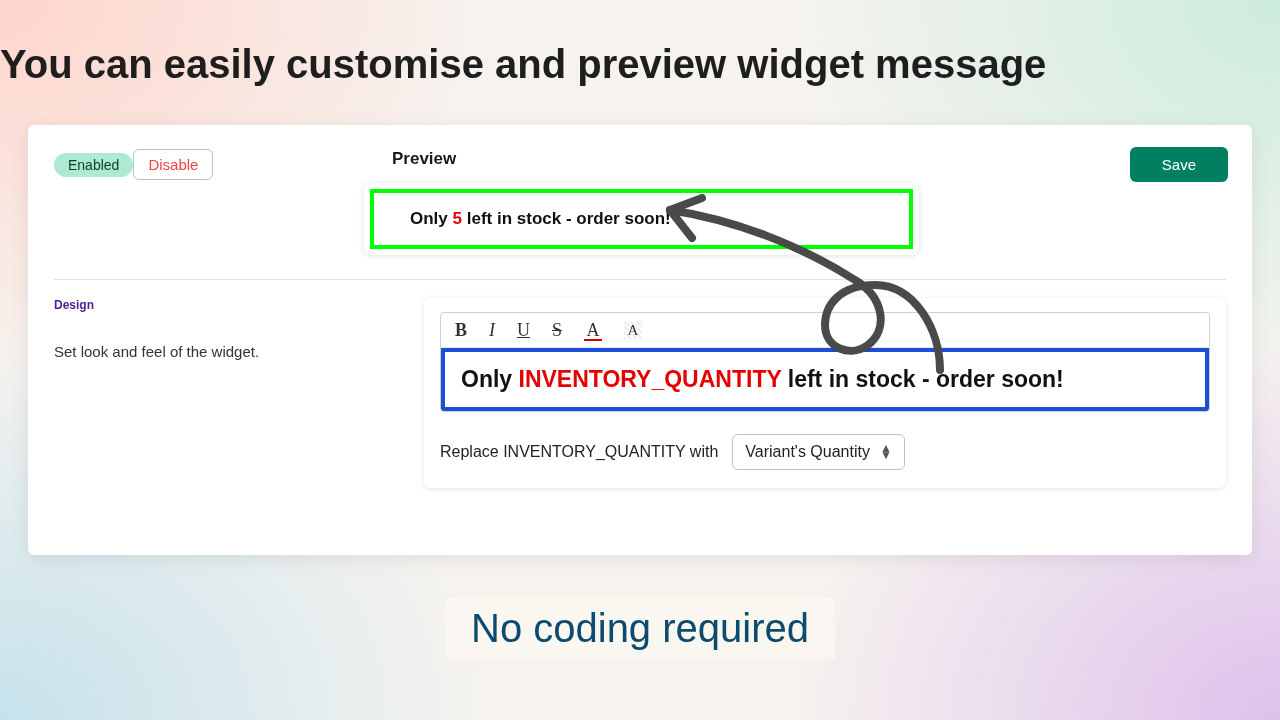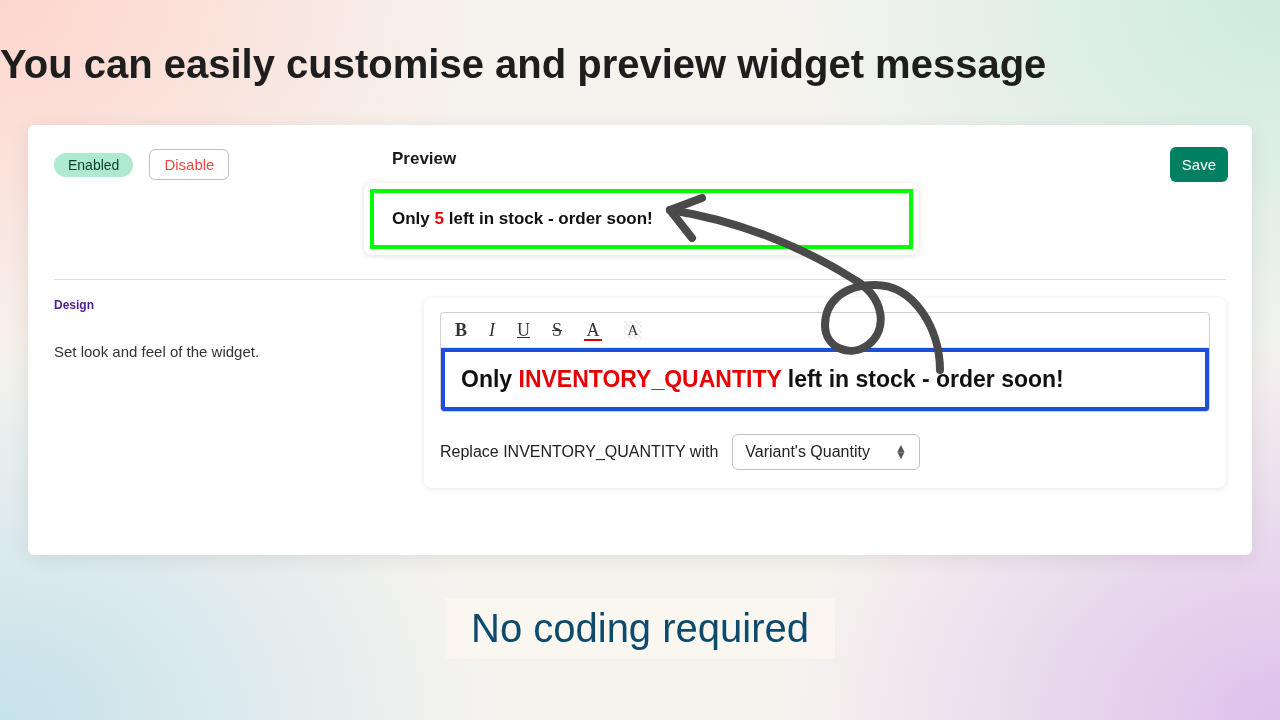--- a/index.html
+++ b/index.html
@@ -21,43 +21,43 @@
   .card {
     position: absolute; top: 125px; left: 28px; width: 1224px; height: 430px;
     background: #ffffff; border-radius: 6px;
     box-shadow: 0 4px 20px rgba(0,0,0,0.08);
     padding: 24px 26px 20px 26px;
   }
   .top-row { display: flex; }
   .left-col { width: 310px; flex: none; }
   .right-col { flex: 1; display: flex; flex-direction: column; }
 
-  .status-row { display: flex; align-items: center; gap: 16px; }
+  .status-row { display: flex; align-items: center; gap: 0; }
   .pill-enabled {
     display: inline-block; padding: 4px 14px; border-radius: 12px;
     background: #AEE9D1; color: #0a3d2e; font-size: 14px; font-weight: 500;
   }
   .btn-disable {
     display: inline-block; padding: 6px 14px; border: 1px solid #c0c0c0;
     border-radius: 6px; background: #fff; color: #ef4444; font-size: 15px; cursor: pointer;
   }
   .btn-save {
     position: absolute; top: 22px; right: 24px;
-    padding: 9px 12px; border: none; border-radius: 6px;
+    padding: 9px 32px; border: none; border-radius: 6px;
     background: #008060; color: #fff; font-size: 15px; font-weight: 500; cursor: pointer;
   }
 
   .preview-label { font-size: 17px; font-weight: 600; color: #1a1a1a; margin-bottom: 14px; margin-left: 28px; }
   .preview-panel {
     width: 555px; border-radius: 8px; background: #fff;
     box-shadow: 0 1px 6px rgba(0,0,0,0.12);
     padding: 6px;
   }
   .preview-box {
-    border: 4px solid #00ff00; padding: 16px 18px; background: #fff;
+    border: 4px solid #00ff00; padding: 16px 36px; background: #fff;
   }
   .preview-text { font-size: 17px; font-weight: 700; color: #111; }
   .preview-text .qty { color: #e60000; }
 
   .divider { border: none; border-top: 1px solid #e0e0e0; margin: 24px 0 18px 0; }
 
   .design-row { display: flex; }
   .design-left { width: 370px; flex: none; }
   .design-title { font-size: 12px; font-weight: 600; color: #4c1d95; margin-bottom: 31px; }
   .design-sub { font-size: 15px; color: #333; }
@@ -75,21 +75,21 @@
   .tb-A-color::after { content:""; position:absolute; left:0; right:0; bottom:-2px; height:2px; background:#d00; }
   .tb-A-bg { display:inline-block; width:18px; height:18px; text-align:center; line-height:18px;
     background: repeating-linear-gradient(45deg,#eee,#eee 2px,#fff 2px,#fff 4px); font-size:15px; }
 
   .editor-body-wrap { border: 4px solid #1d4ed8; }
   .editor-body { padding: 14px 16px; font-size: 23px; font-weight: 700; color: #111; }
   .editor-body .token { color: #e60000; }
 
   .replace-row { display: flex; align-items: center; gap: 14px; margin-top: 22px; font-size: 16px; color: #222; }
   .select-box {
-    display: flex; align-items: center; gap: 25px; border: 1px solid #c0c0c0; border-radius: 6px;
+    display: flex; align-items: center; gap: 10px; border: 1px solid #c0c0c0; border-radius: 6px;
     padding: 8px 12px; background: #fff; cursor: pointer; font-size: 16px;
   }
   .select-caret { font-size: 12px; color: #555; display:flex; flex-direction:column; line-height:7px; }
 
   .footer-caption {
     position: absolute; top: 598px; left: 50%; transform: translateX(-50%);
     background: rgba(250,246,240,0.85); padding: 8px 26px;
     font-size: 40px; color: #0c4a6e; font-weight: 400;
     font-family: "Segoe UI", Arial, sans-serif;
   }

